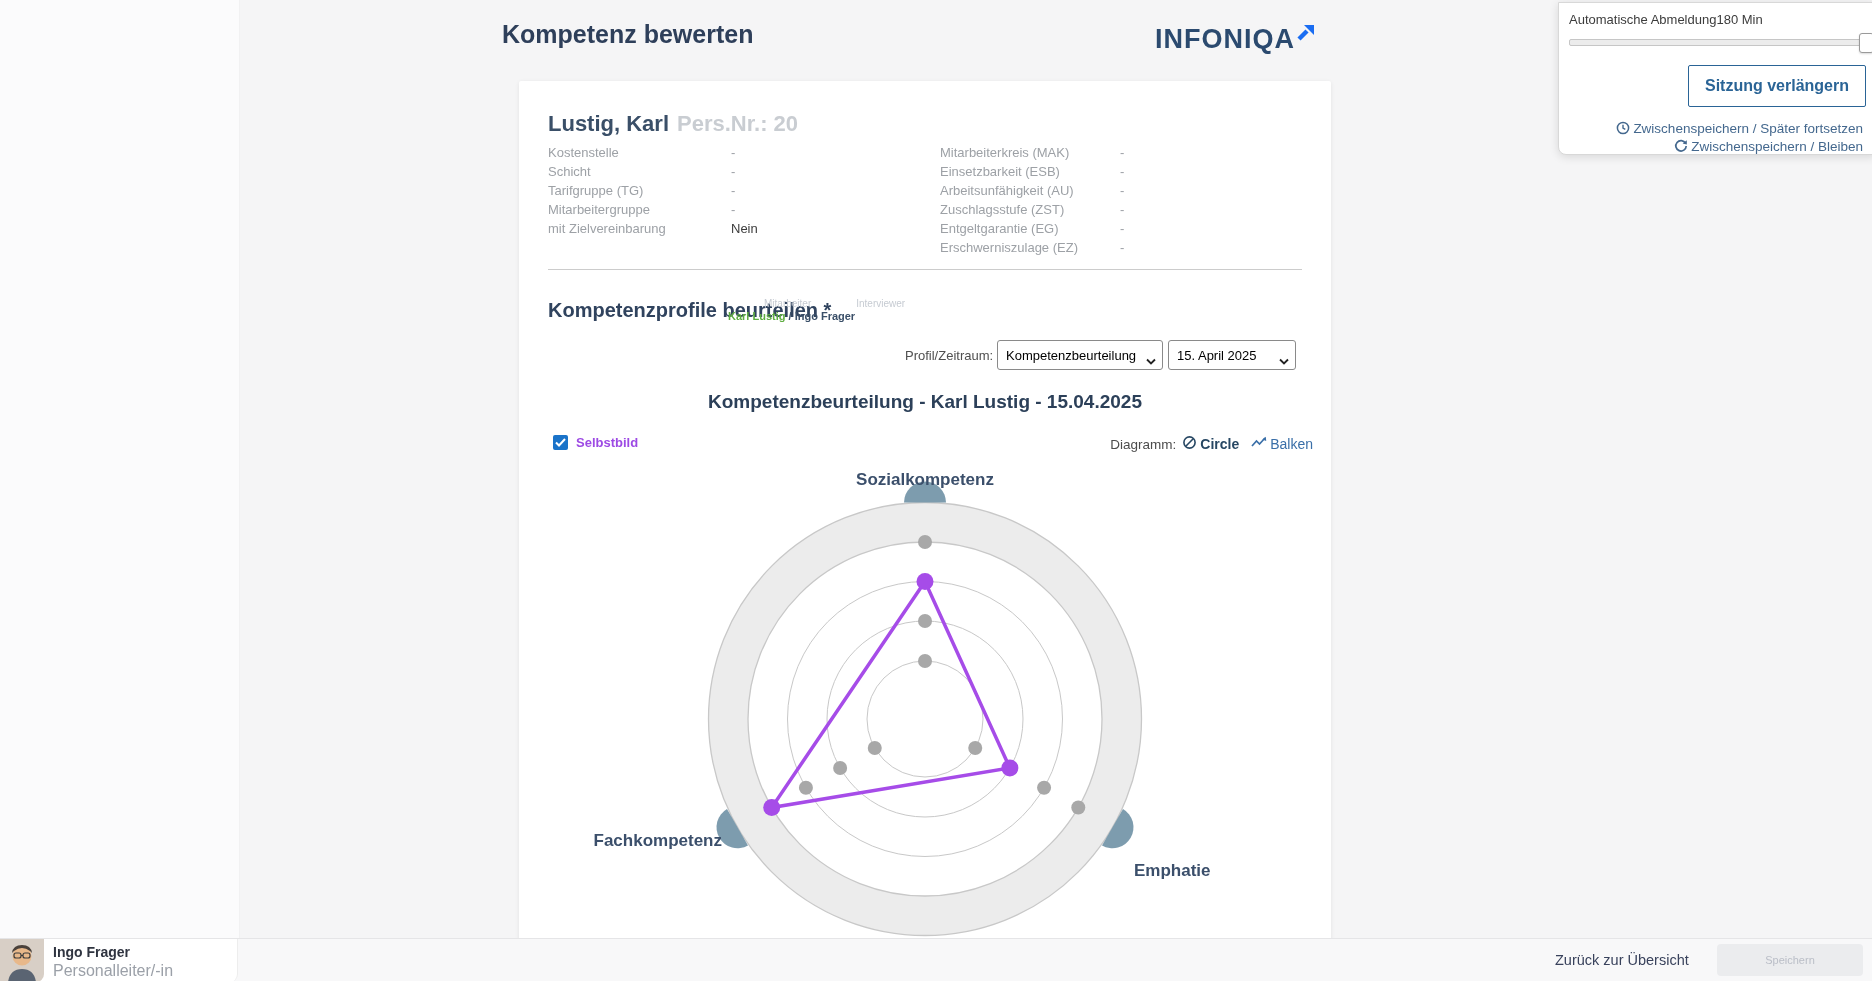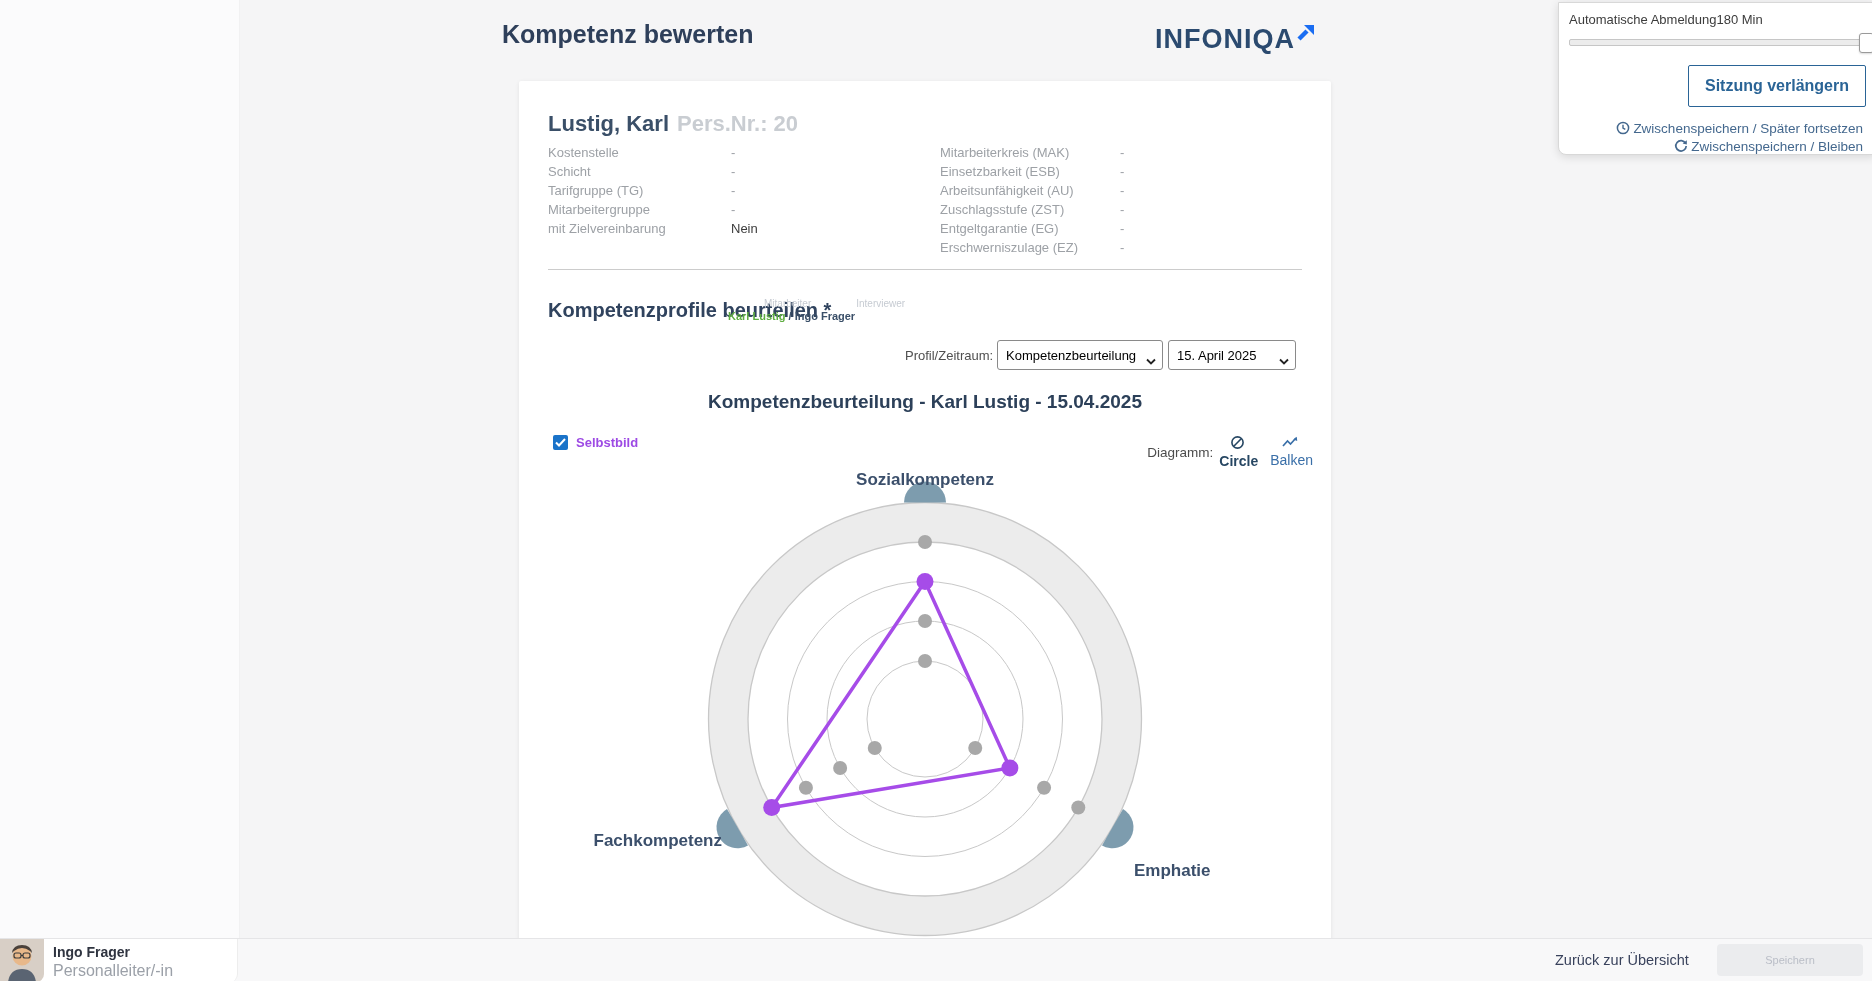--- a/index.html
+++ b/index.html
@@ -69,21 +69,21 @@
   .chart-title { position:absolute; left:0; top:310px; width:100%; text-align:center;
     font-size:19px; font-weight:bold; color:#2c4059; }
 
   .selfimage { position:absolute; left:34px; top:354px; display:flex; align-items:center; }
   .checkbox { width:15px; height:15px; background:#1a73c9; border-radius:2px;
     display:flex; align-items:center; justify-content:center; cursor:pointer; }
   .selfimage-label { margin-left:8px; font-size:13px; font-weight:bold; color:#9d4ae4; }
 
   .diagram-toggle { position:absolute; right:18px; top:354px; display:flex; align-items:center; font-size:13.5px; }
   .diagram-label { color:#4c4c4c; margin-right:6px; }
-  .toggle-opt { display:flex; align-items:center; cursor:pointer; font-size:14px;flex-direction:column; }
+  .toggle-opt { display:flex; align-items:center; cursor:pointer; font-size:14px; }
   .toggle-opt svg { margin-right:3px; }
   .toggle-circle { color:#274763; font-weight:bold; margin-right:12px; }
   .toggle-bar { color:#3a6fa8; }
 
   .radar-svg { position:absolute; left:146px; top:378px; }
   .axis-label { position:absolute; font-size:17px; font-weight:bold; color:#3b4f6b; white-space:nowrap; }
   .axis-label.soz { left:406px; top:389px; transform:translateX(-50%); }
   .axis-label.fach { left:0; width:203px; top:750px; text-align:right; }
   .axis-label.emph { left:615px; top:780px; }
 

